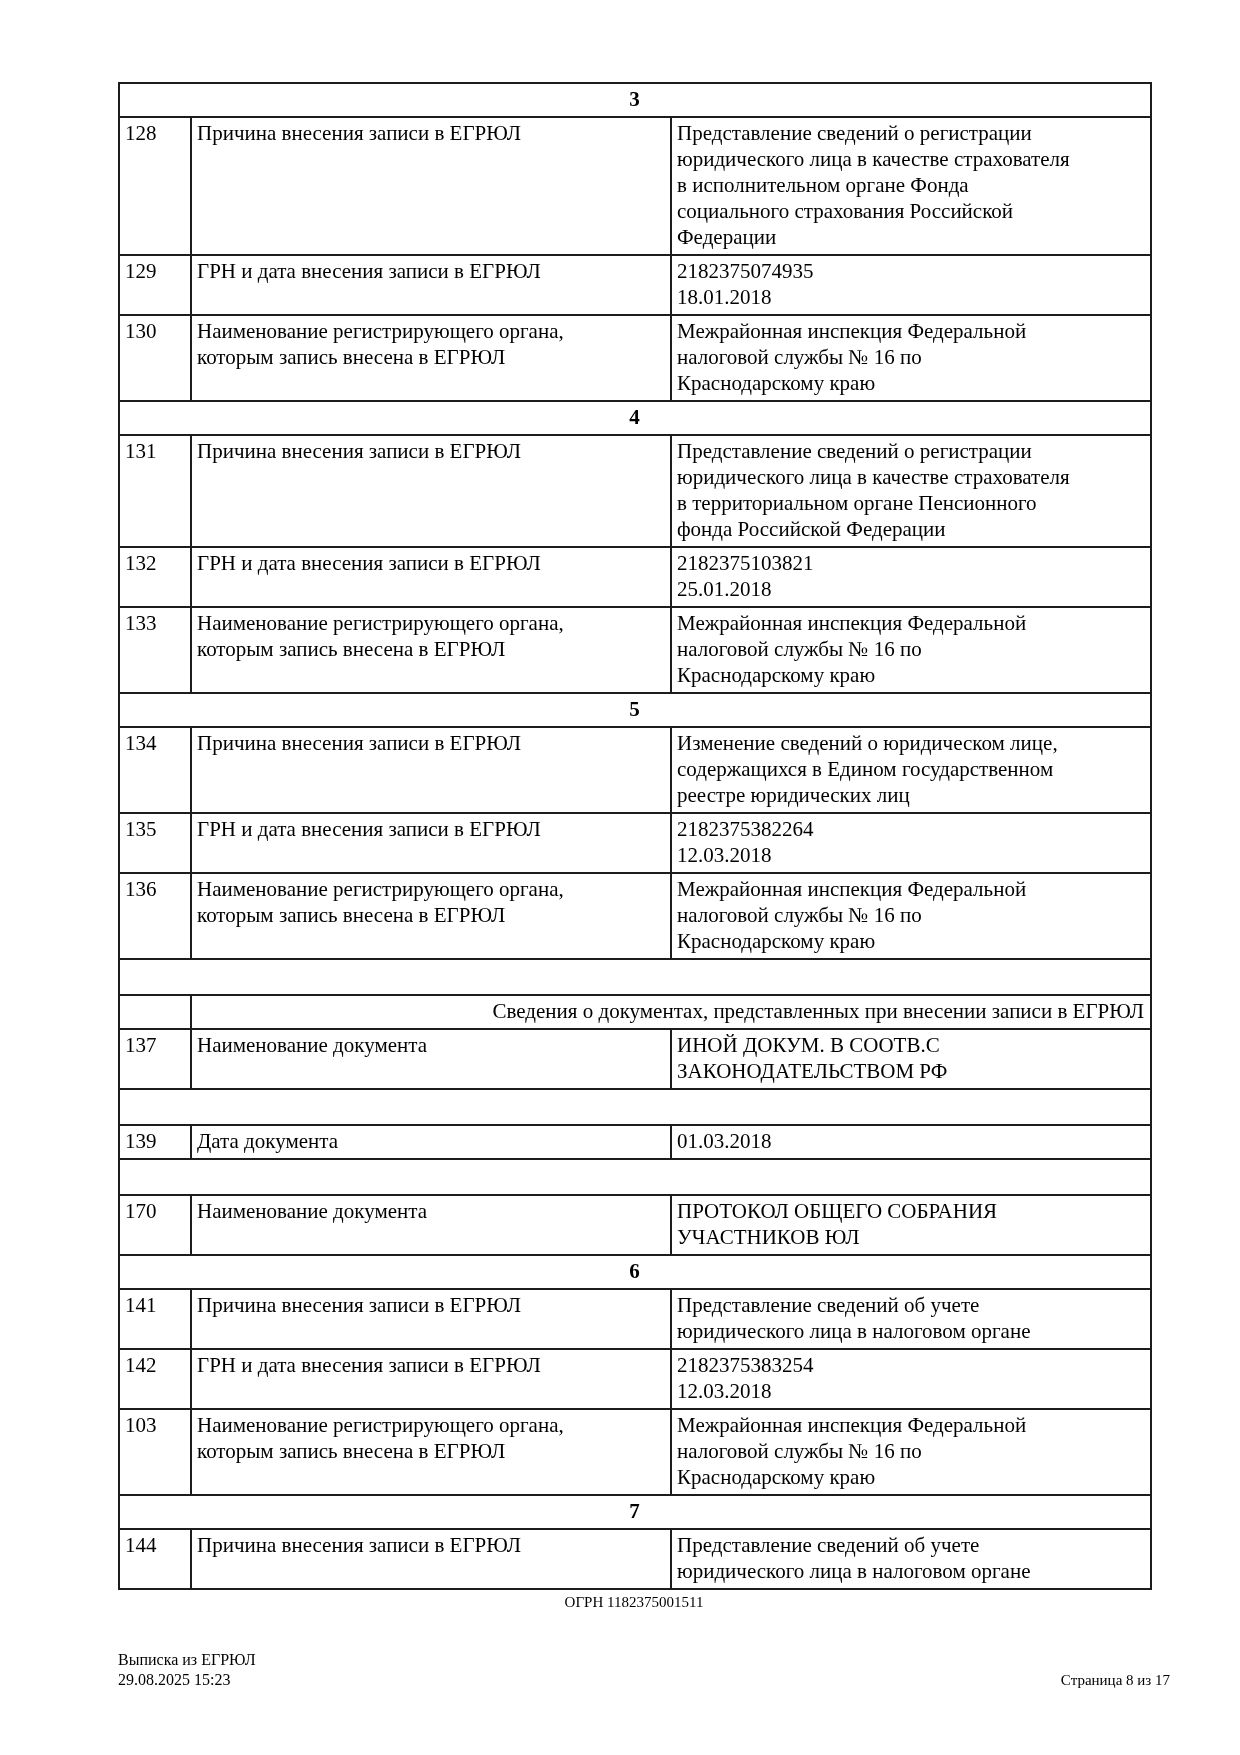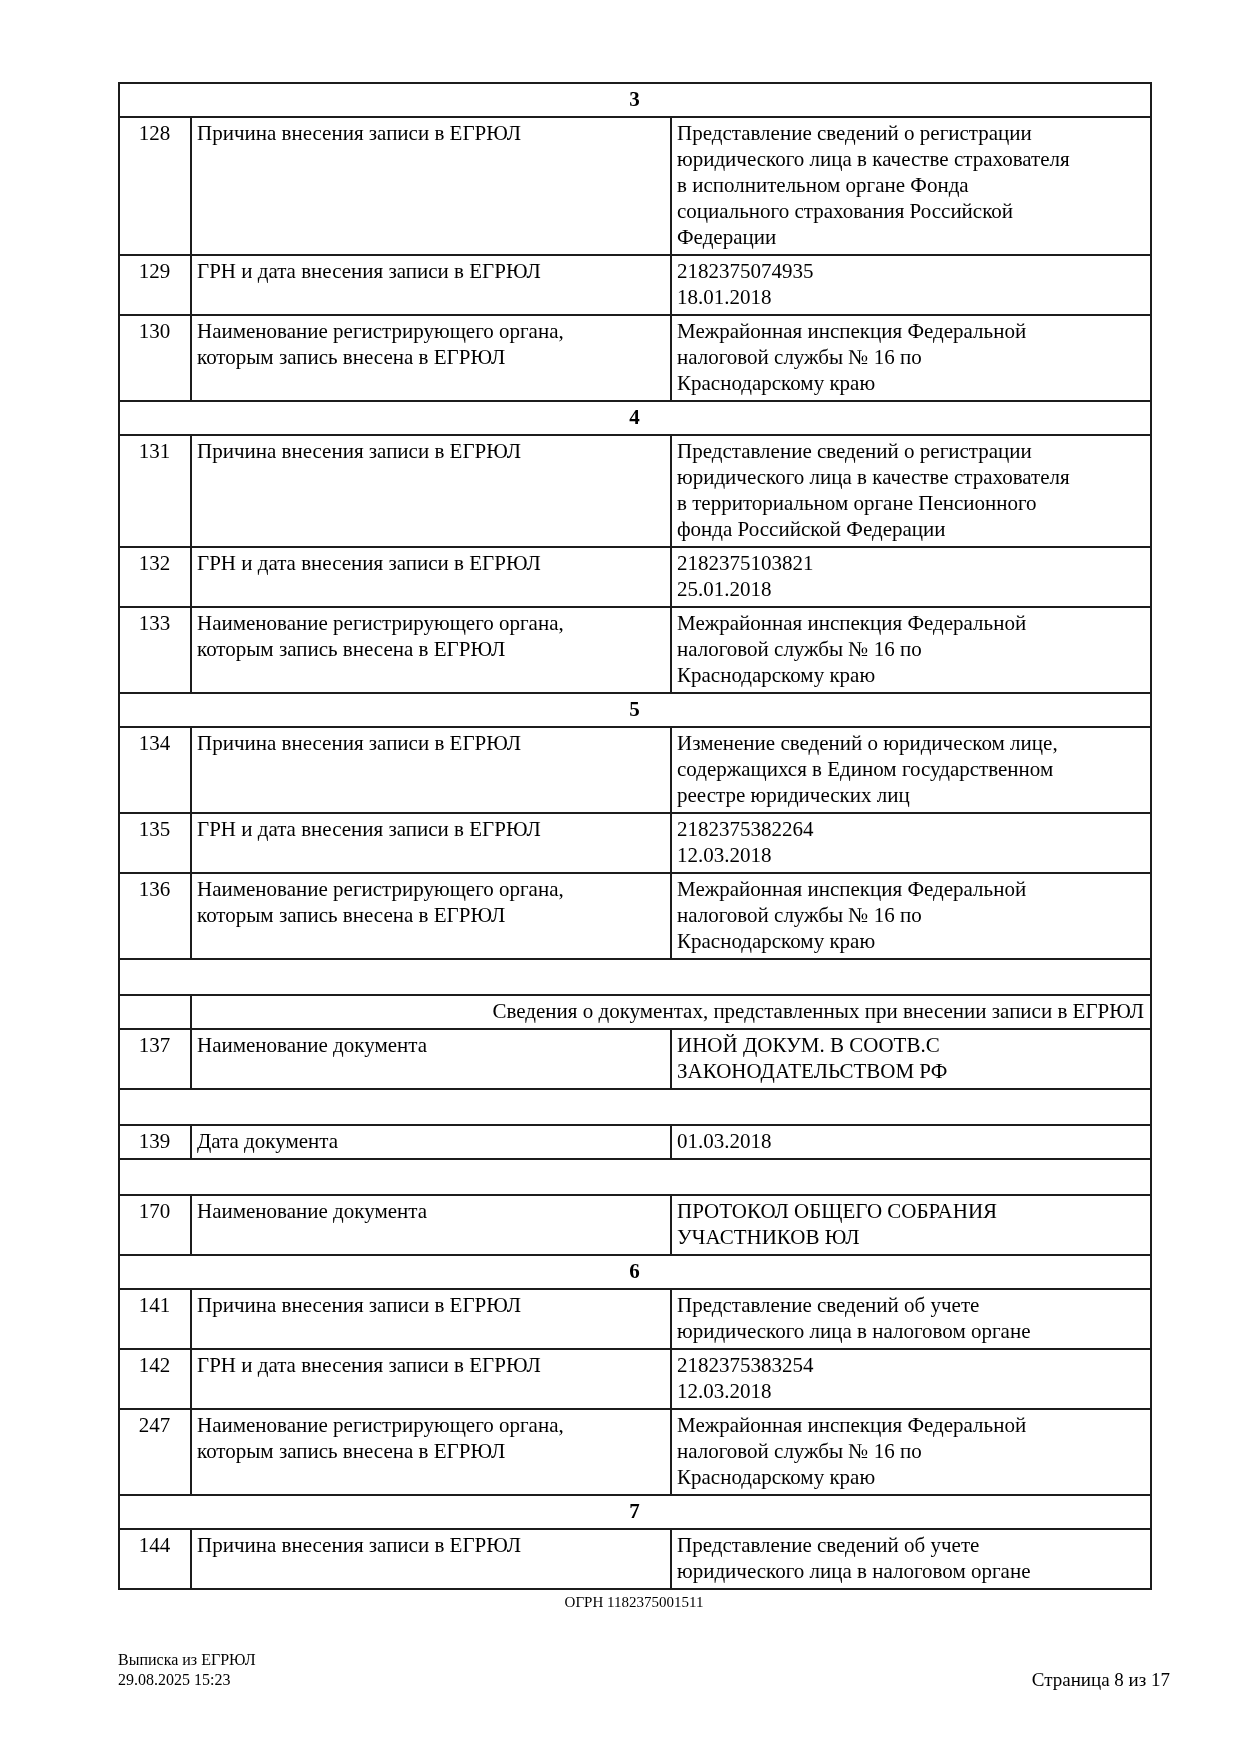--- a/index.html
+++ b/index.html
@@ -24,21 +24,20 @@
   table.egrul td {
     border: 2px solid #1c1c1c;
     vertical-align: top;
     font-size: 21px;
     line-height: 26px;
     padding: 2px 6px 4px 5px;
     white-space: pre-line;
     overflow: hidden;
   }
   td.num {
-    text-align: center;
     padding-left: 2px;
     padding-right: 2px;
   }
   td.section-cell {
     text-align: center;
     font-weight: bold;
     padding-top: 2px;
     padding-bottom: 2px;
   }
   td.spacer-cell {
@@ -63,21 +62,21 @@
     text-align: center;
     font-size: 15px;
     line-height: 20px;
   }
   .footer-right {
     position: absolute;
     left: 930px;
     top: 1670px;
     width: 240px;
     text-align: right;
-    font-size: 19px;
+    font-size: 15px;
     line-height: 20px;
   }
 </style>
 </head>
 <body>
 
 <div class="page">
 
   <table class="egrul">
     <colgroup>
@@ -200,21 +199,21 @@
           <td class="fvalue">Представление сведений об учете
 юридического лица в налоговом органе</td>
         </tr>
         <tr>
           <td class="num">142</td>
           <td class="fname">ГРН и дата внесения записи в ЕГРЮЛ</td>
           <td class="fvalue">2182375383254
 12.03.2018</td>
         </tr>
         <tr>
-          <td class="num">247</td>
+          <td class="num">103</td>
           <td class="fname">Наименование регистрирующего органа,
 которым запись внесена в ЕГРЮЛ</td>
           <td class="fvalue">Межрайонная инспекция Федеральной
 налоговой службы № 16 по
 Краснодарскому краю</td>
         </tr>
         <tr>
           <td class="section-cell" colspan="3">7</td>
         </tr>
         <tr>

